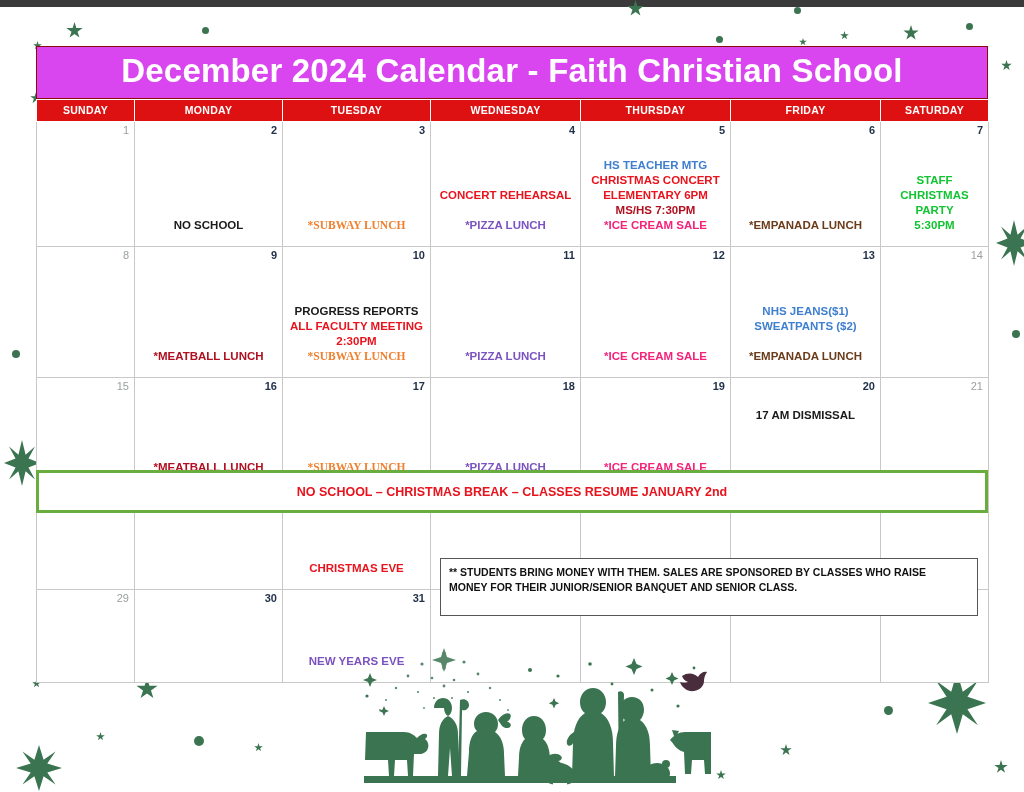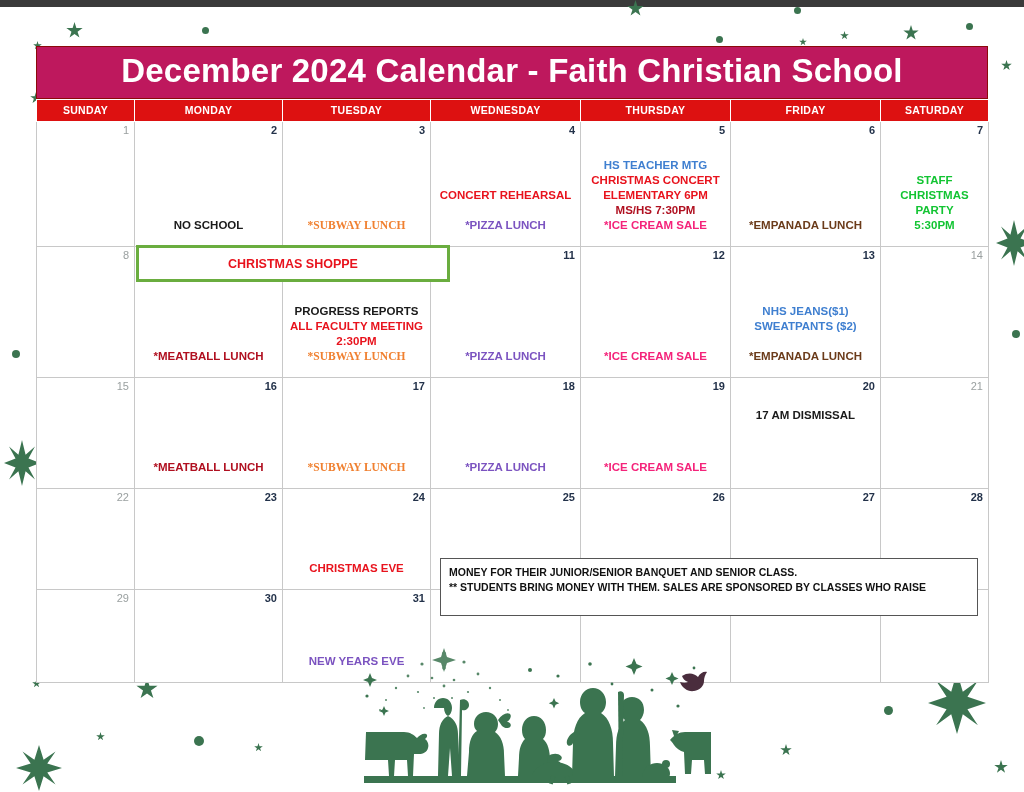--- a/index.html
+++ b/index.html
@@ -14,21 +14,21 @@
   
   .decor{position:absolute;inset:0;pointer-events:none;}
   .star5,.star8,.dot{position:absolute;background:#3b7450;}
   .star5{clip-path:polygon(50% 0%,61% 35%,98% 35%,68% 57%,79% 91%,50% 70%,21% 91%,32% 57%,2% 35%,39% 35%);}
   .star8{clip-path:polygon(50% 0%,60% 32%,86% 14%,68% 40%,100% 50%,68% 60%,86% 86%,60% 68%,50% 100%,40% 68%,14% 86%,32% 60%,0% 50%,32% 40%,14% 14%,40% 32%);}
   .dot{border-radius:50%;}
 
   
   .cal{position:absolute;left:36px;top:46px;width:952px;}
   .title{
-    background:#be185d;color:#ffffff;text-align:center;
+    background:#d946ef;color:#ffffff;text-align:center;
     font-size:33px;font-weight:bold;letter-spacing:.2px;
     padding:7px 0 9px 0;line-height:1.05;
     border:1px solid #8b0a0a;
   }
   table.grid{border-collapse:collapse;width:952px;table-layout:fixed;}
   table.grid th{
     background:#dd1111;color:#fff;font-size:10.5px;font-weight:bold;
     letter-spacing:.3px;padding:4px 0 5px 0;border:1px solid #ffffff;
   }
   table.grid td{
@@ -343,27 +343,27 @@
             <div class="cellbody" style="height: 66px;"></div>
           </td>
           <td style="background: rgb(255, 255, 255);">
             <div class="daynum"></div>
             <div class="cellbody" style="height: 66px;"></div>
           </td>
         </tr>
       </tbody>
   </table>
 
-  <div class="banner" id="banner-shoppe">
-    <span>CHRISTMAS SHOPPE</span>
+  <div class="banner" id="banner-break-wk4">
+    <span>NO SCHOOL – CHRISTMAS BREAK – CLASSES RESUME JANUARY 2nd</span>
   </div>
 
   <div class="notes">
+    <div>** STUDENTS BRING MONEY WITH THEM. SALES ARE SPONSORED BY CLASSES WHO RAISE</div>
     <div>MONEY FOR THEIR JUNIOR/SENIOR BANQUET AND SENIOR CLASS.</div>
-    <div>** STUDENTS BRING MONEY WITH THEM. SALES ARE SPONSORED BY CLASSES WHO RAISE</div>
   </div>
 </div>
 
 <svg class="nativity" viewBox="0 0 390 140">
   <g fill="#3b7450">
     <g opacity="0.85">
       <circle cx="122" cy="6" r="2.2"></circle>
         <circle cx="100" cy="16" r="1.6"></circle>
         <circle cx="142" cy="14" r="1.6"></circle>
       <circle cx="86" cy="28" r="1.4"></circle>

